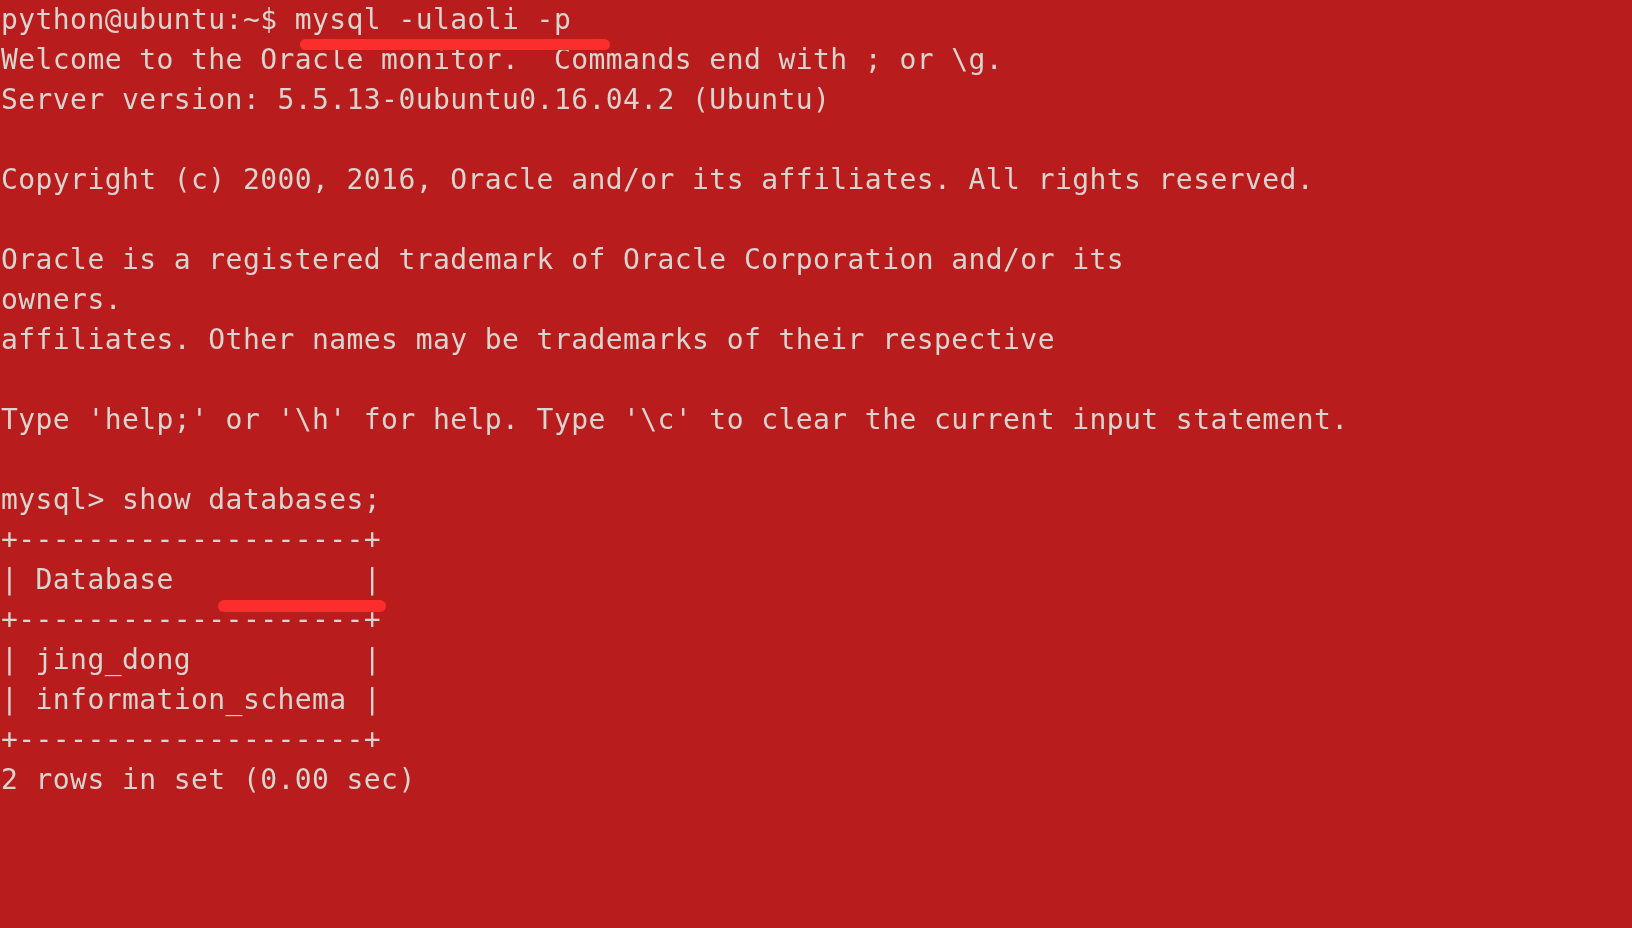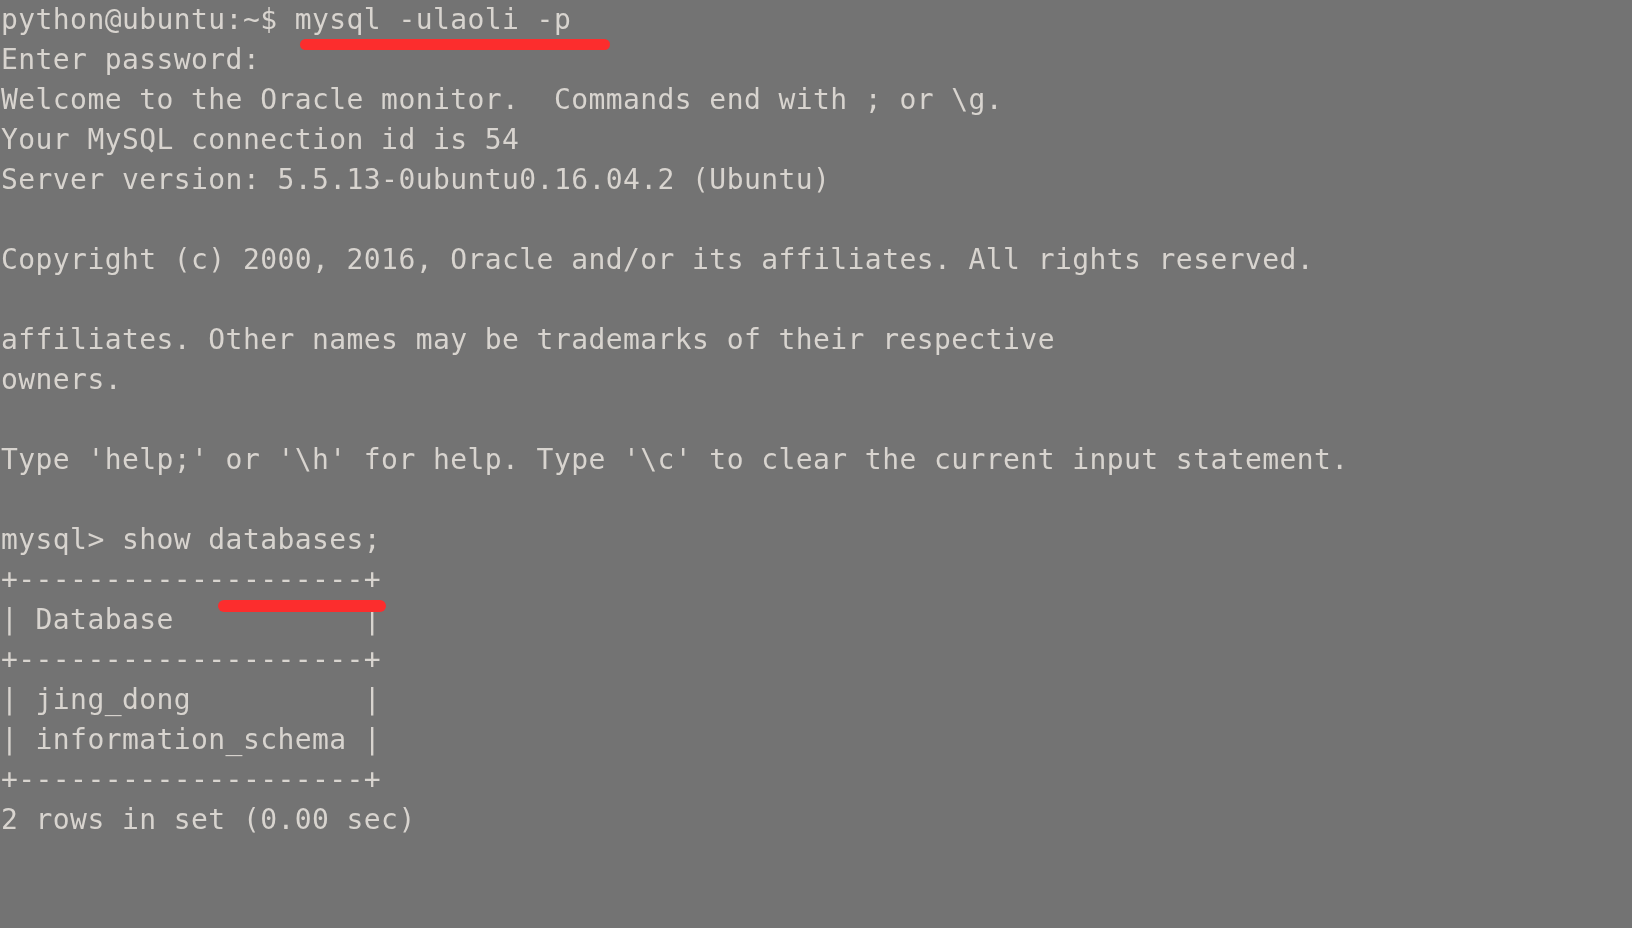--- a/index.html
+++ b/index.html
@@ -10,21 +10,21 @@
   body {
     width: 1632px;
     height: 928px;
     overflow: hidden;
     font-family: "DejaVu Sans Mono", monospace;
   }
   #terminal {
     position: relative;
     width: 1632px;
     height: 928px;
-    background: #737373;
+    background: #b91c1c;
     overflow: hidden;
   }
   #terminal-lines {
     position: absolute;
     left: 0;
     top: 0;
     width: 1632px;
     padding: 0;
     margin: 0;
   }
@@ -49,29 +49,28 @@
     border-radius: 6px;
     pointer-events: none;
   }
 </style>
 </head>
 <body>
 
 <div id="terminal">
   <div id="terminal-lines">
     <span class="term-line">python@ubuntu:~$ mysql -ulaoli -p</span>
-    <span class="term-line">Enter password:</span>
     <span class="term-line">Welcome to the Oracle monitor.  Commands end with ; or \g.</span>
-    <span class="term-line">Your MySQL connection id is 54</span>
     <span class="term-line">Server version: 5.5.13-0ubuntu0.16.04.2 (Ubuntu)</span>
     <span class="term-line blank"></span>
     <span class="term-line">Copyright (c) 2000, 2016, Oracle and/or its affiliates. All rights reserved.</span>
     <span class="term-line blank"></span>
+    <span class="term-line">Oracle is a registered trademark of Oracle Corporation and/or its</span>
+    <span class="term-line">owners.</span>
     <span class="term-line">affiliates. Other names may be trademarks of their respective</span>
-    <span class="term-line">owners.</span>
     <span class="term-line blank"></span>
     <span class="term-line">Type 'help;' or '\h' for help. Type '\c' to clear the current input statement.</span>
     <span class="term-line blank"></span>
     <span class="term-line">mysql&gt; show databases;</span>
     <span class="term-line">+--------------------+</span>
     <span class="term-line">| Database           |</span>
     <span class="term-line">+--------------------+</span>
     <span class="term-line">| jing_dong          |</span>
     <span class="term-line">| information_schema |</span>
     <span class="term-line">+--------------------+</span>

